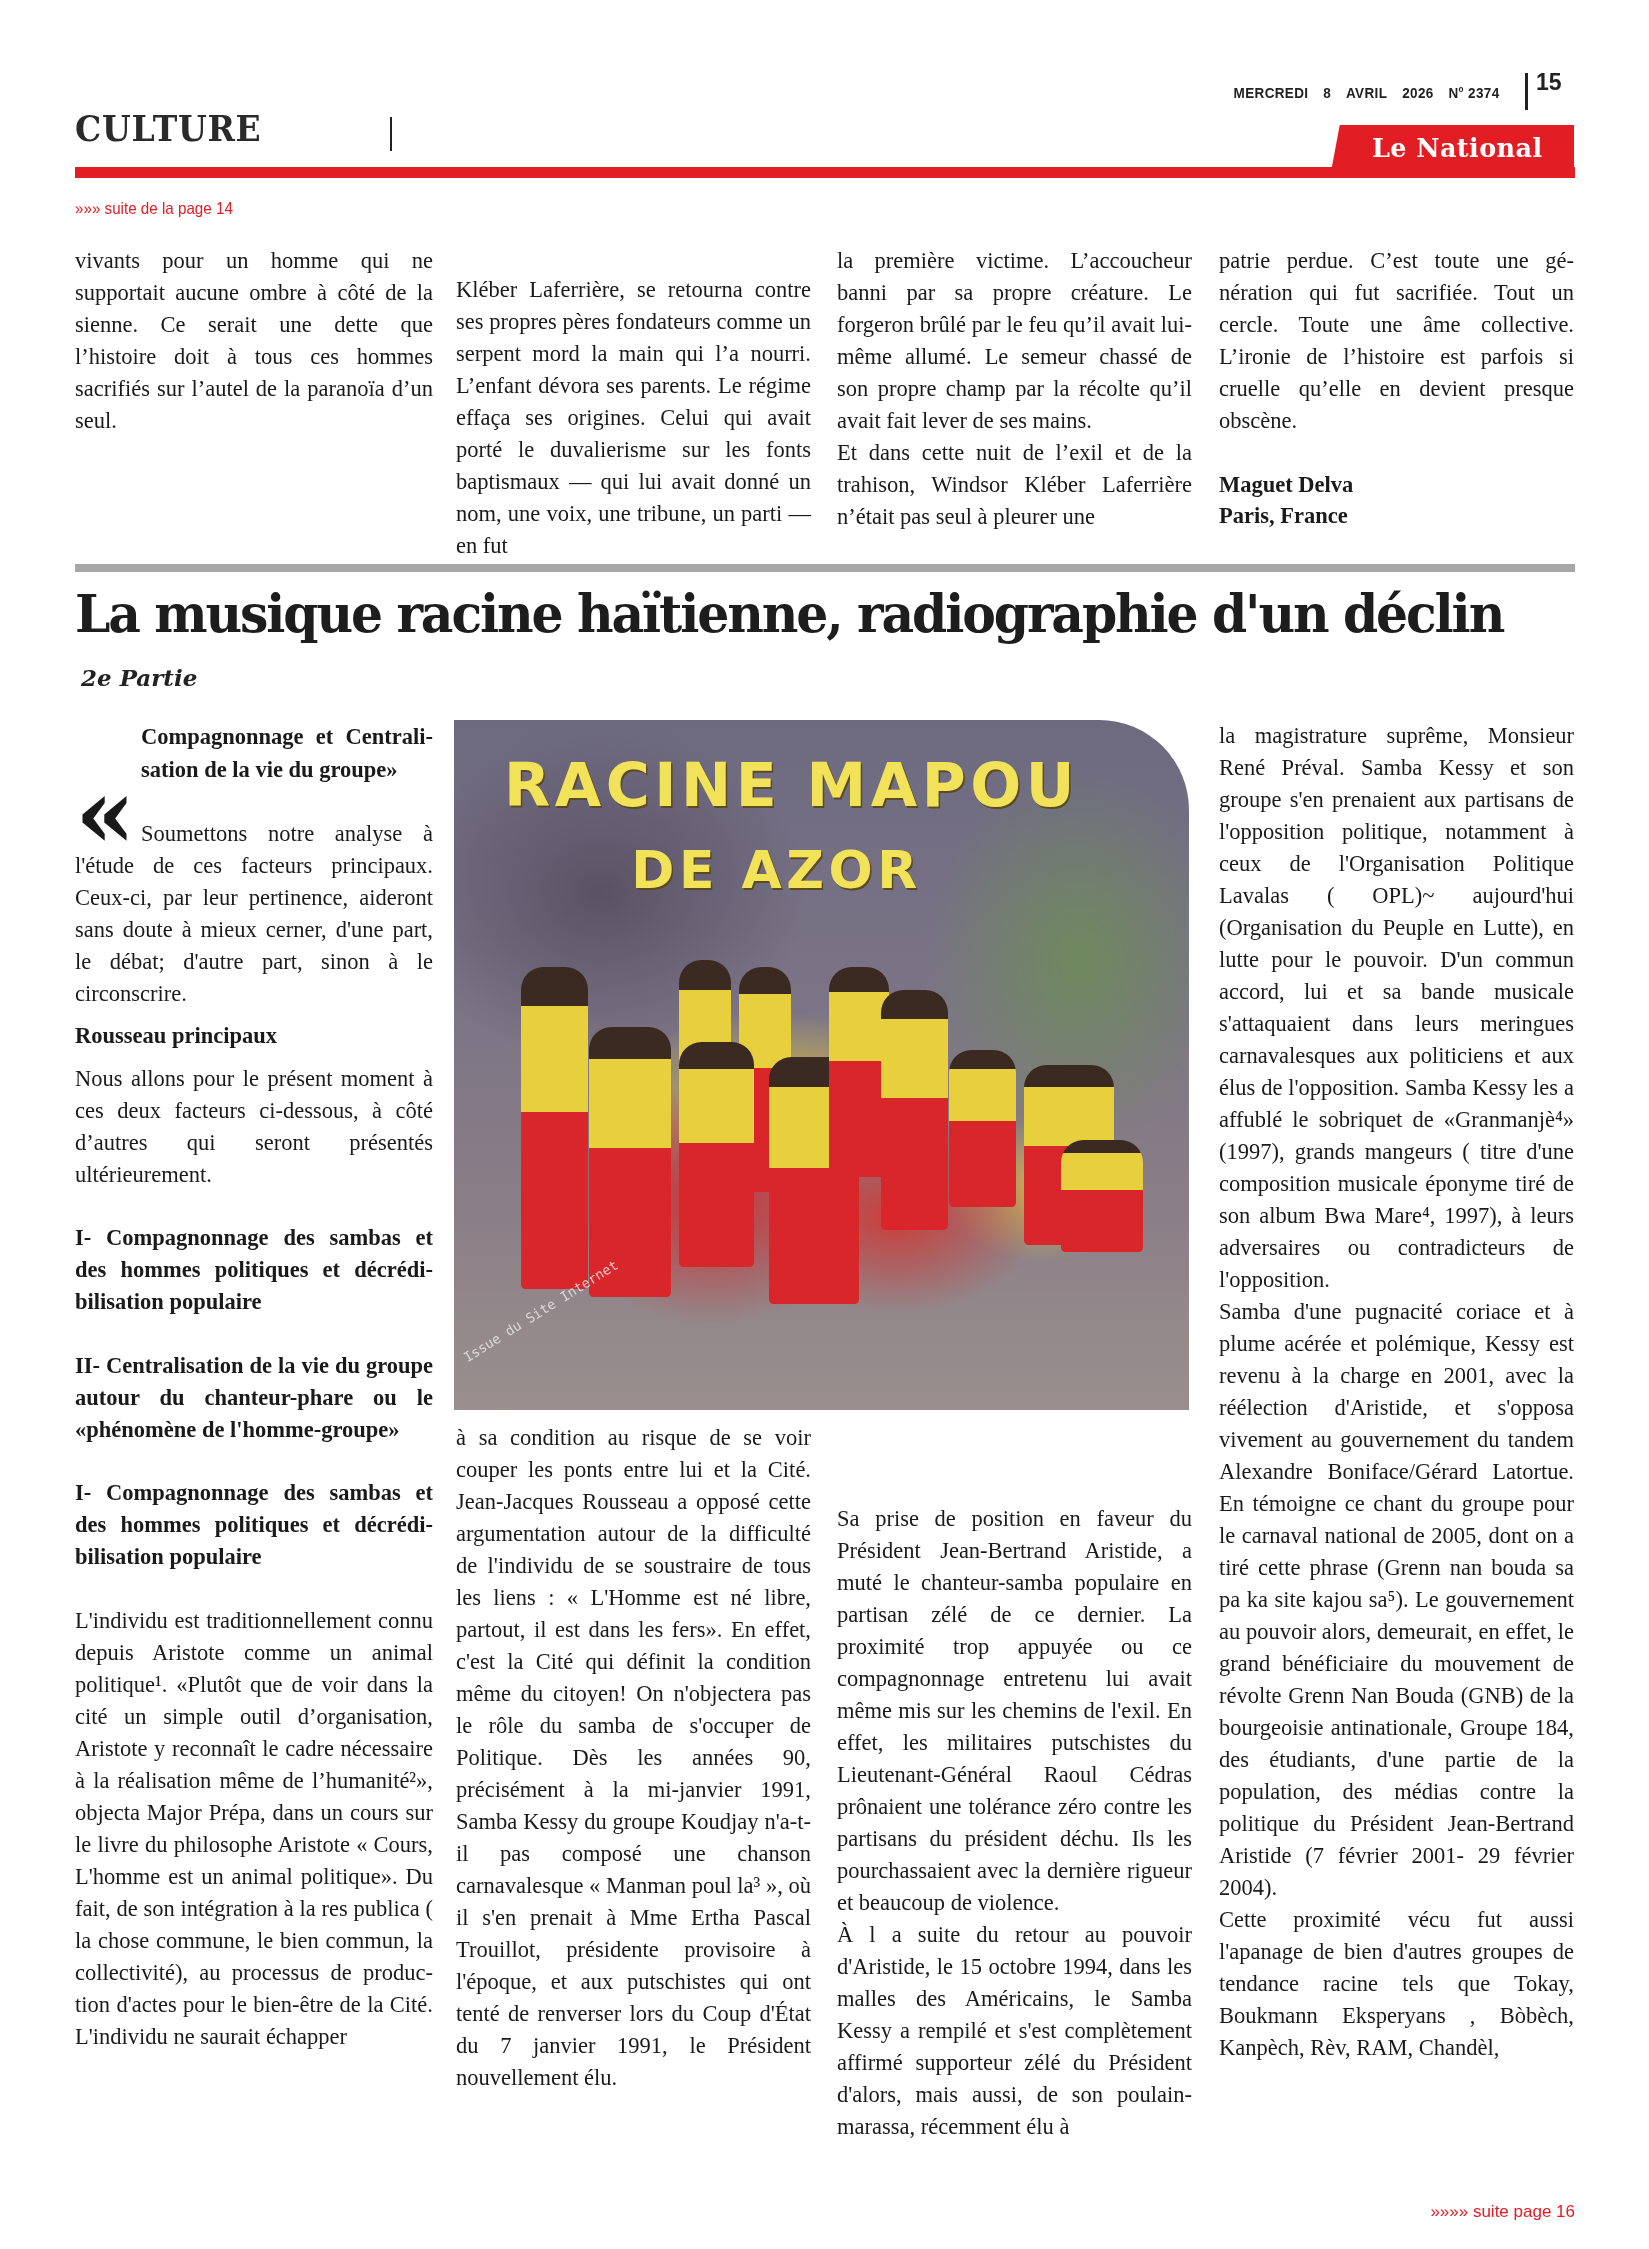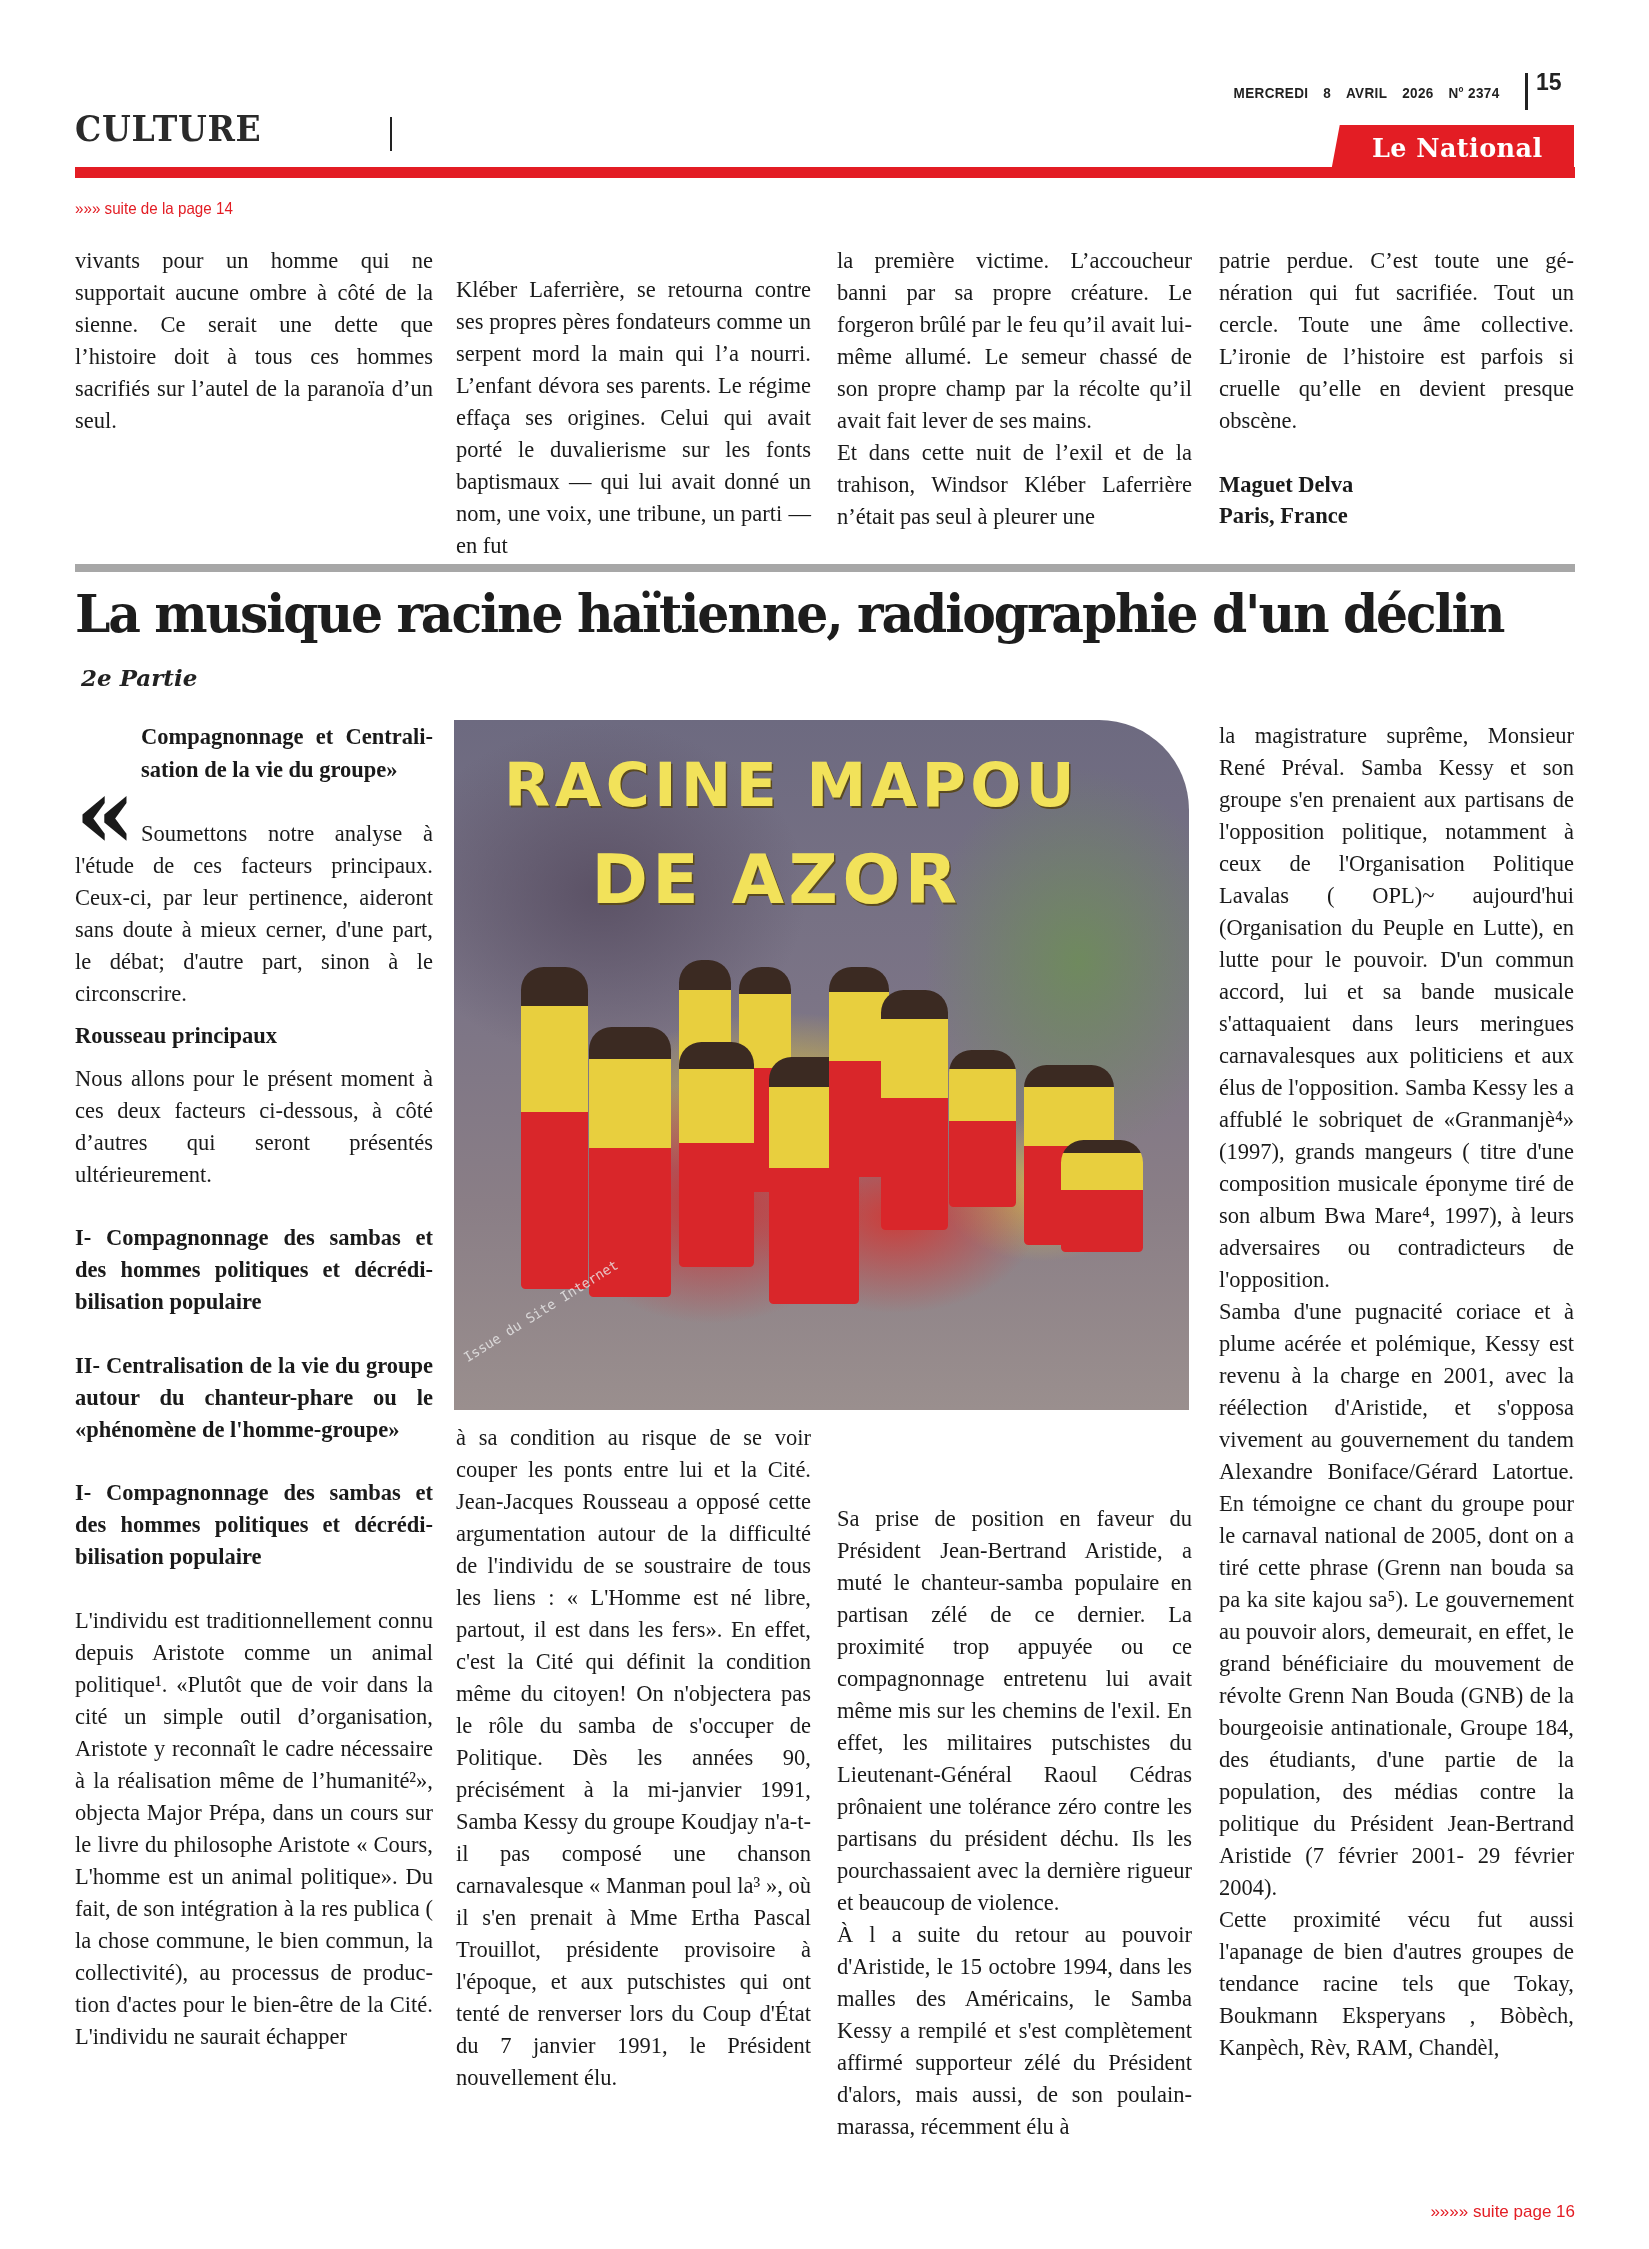--- a/index.html
+++ b/index.html
@@ -54,21 +54,21 @@
              radial-gradient(ellipse 30% 25% at 35% 70%, rgba(216,40,40,0.85), transparent 70%),
              radial-gradient(ellipse 28% 20% at 60% 72%, rgba(220,45,40,0.8), transparent 70%),
              radial-gradient(ellipse 35% 18% at 45% 55%, rgba(235,205,50,0.75), transparent 70%),
              radial-gradient(ellipse 20% 15% at 80% 68%, rgba(232,200,60,0.7), transparent 70%),
              radial-gradient(ellipse 30% 40% at 85% 35%, rgba(110,140,90,0.9), transparent 70%),
              radial-gradient(ellipse 40% 35% at 20% 25%, rgba(90,80,100,0.95), transparent 70%),
              linear-gradient(180deg, #6d6a80 0%, #7b7486 40%, #8a7e86 70%, #9a8f8e 100%); }
   .photo-title { position: absolute; left: 0; width: 100%; text-align: center; font-family: "DejaVu Sans", sans-serif;
                  font-weight: bold; color: #f2e25a; text-shadow: 1.5px 1.5px 0 #5a4a20; letter-spacing: 4.5px; }
   .photo-title.l1 { top: 30px; font-size: 60px; transform: translateX(-30px); }
-  .photo-title.l2 { top: 120px; font-size: 68px; transform: translateX(-45px); }
+  .photo-title.l2 { top: 120px; font-size: 52px; transform: translateX(-45px); }
   .photo-watermark { position: absolute; left: 15px; bottom: 45px; font-family: "DejaVu Sans Mono", monospace;
                      font-size: 13.5px; color: rgba(235,235,235,0.8); transform: rotate(-32deg); transform-origin: left bottom; }
   .figure { position: absolute; width: 52px; border-radius: 22.5px 22.5px 4.5px 4.5px;
             background: linear-gradient(180deg, #3b2a22 0 12%, #e8cf3e 12% 45%, #d9262a 45% 100%); }
 
   .continued-to { top: 2202px; right: 75px; font-family: "Liberation Sans", sans-serif; font-size: 17px;
                   color: #e31d24; }
 </style>
 </head>
 <body>

